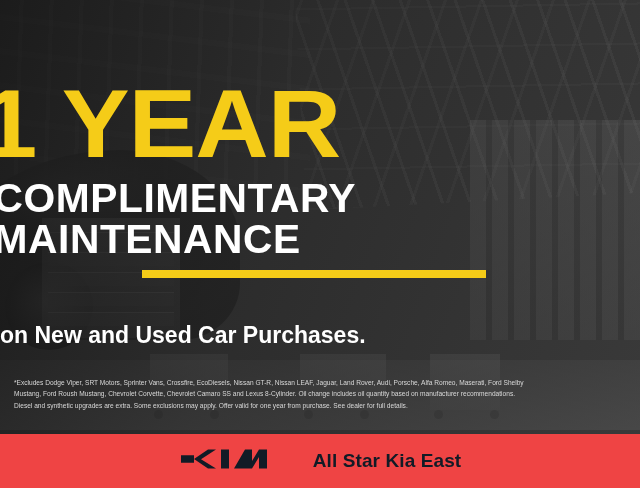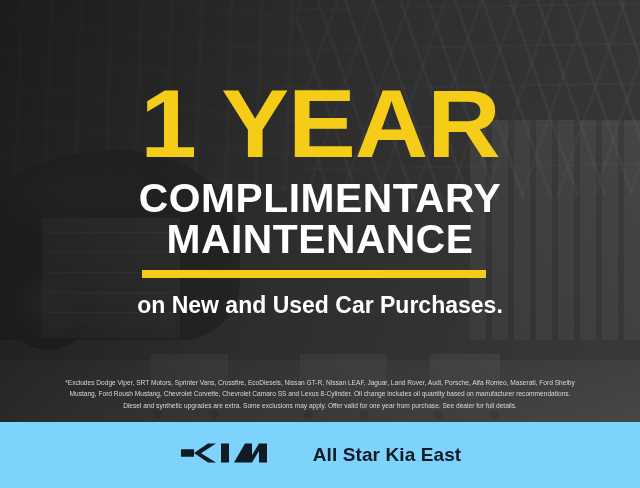--- a/index.html
+++ b/index.html
@@ -116,21 +116,21 @@
     position: absolute;
     inset: 0;
     background:
       linear-gradient(110deg, rgba(25,25,25,.86) 0%, rgba(45,45,45,.72) 42%, rgba(70,70,70,.56) 100%);
   }
 
   
   .content {
     position: absolute;
     inset: 0;
-    text-align: center;
+    text-align: left;
   }
 
   .headline-year {
     position: absolute;
     top: 76px; left: 0; right: 0;
     color: #F5CC18;
     font-size: 96px;
     font-weight: bold;
     line-height: 1;
     letter-spacing: -1px;
@@ -159,39 +159,39 @@
   }
 
   .subhead {
     position: absolute;
     top: 290px; left: 0; right: 0;
     color: #ffffff;
     font-size: 23px;
     font-weight: bold;
     line-height: 1.35;
   }
-  .subhead .l2 { display: block; }
+  .subhead .l2 { display: block; margin-top: 30px; }
 
   .disclaimer {
     position: absolute;
     top: 377px;
     left: 14px; right: 14px;
     color: #d8d8d8;
     font-size: 6.6px;
     line-height: 1.72;
     font-weight: normal;
   }
   .disclaimer span { display: block; }
 
   
   .footer {
     position: absolute;
     left: 0; right: 0; bottom: 0;
-    height: 66px;
-    background: #7dd3fc;
+    height: 54px;
+    background: #ef4444;
     display: flex;
     align-items: center;
     justify-content: center;
     gap: 26px;
   }
   .kia-logo { display: block; }
   .dealer-name {
     color: #111b26;
     font-size: 19px;
     font-weight: bold;

